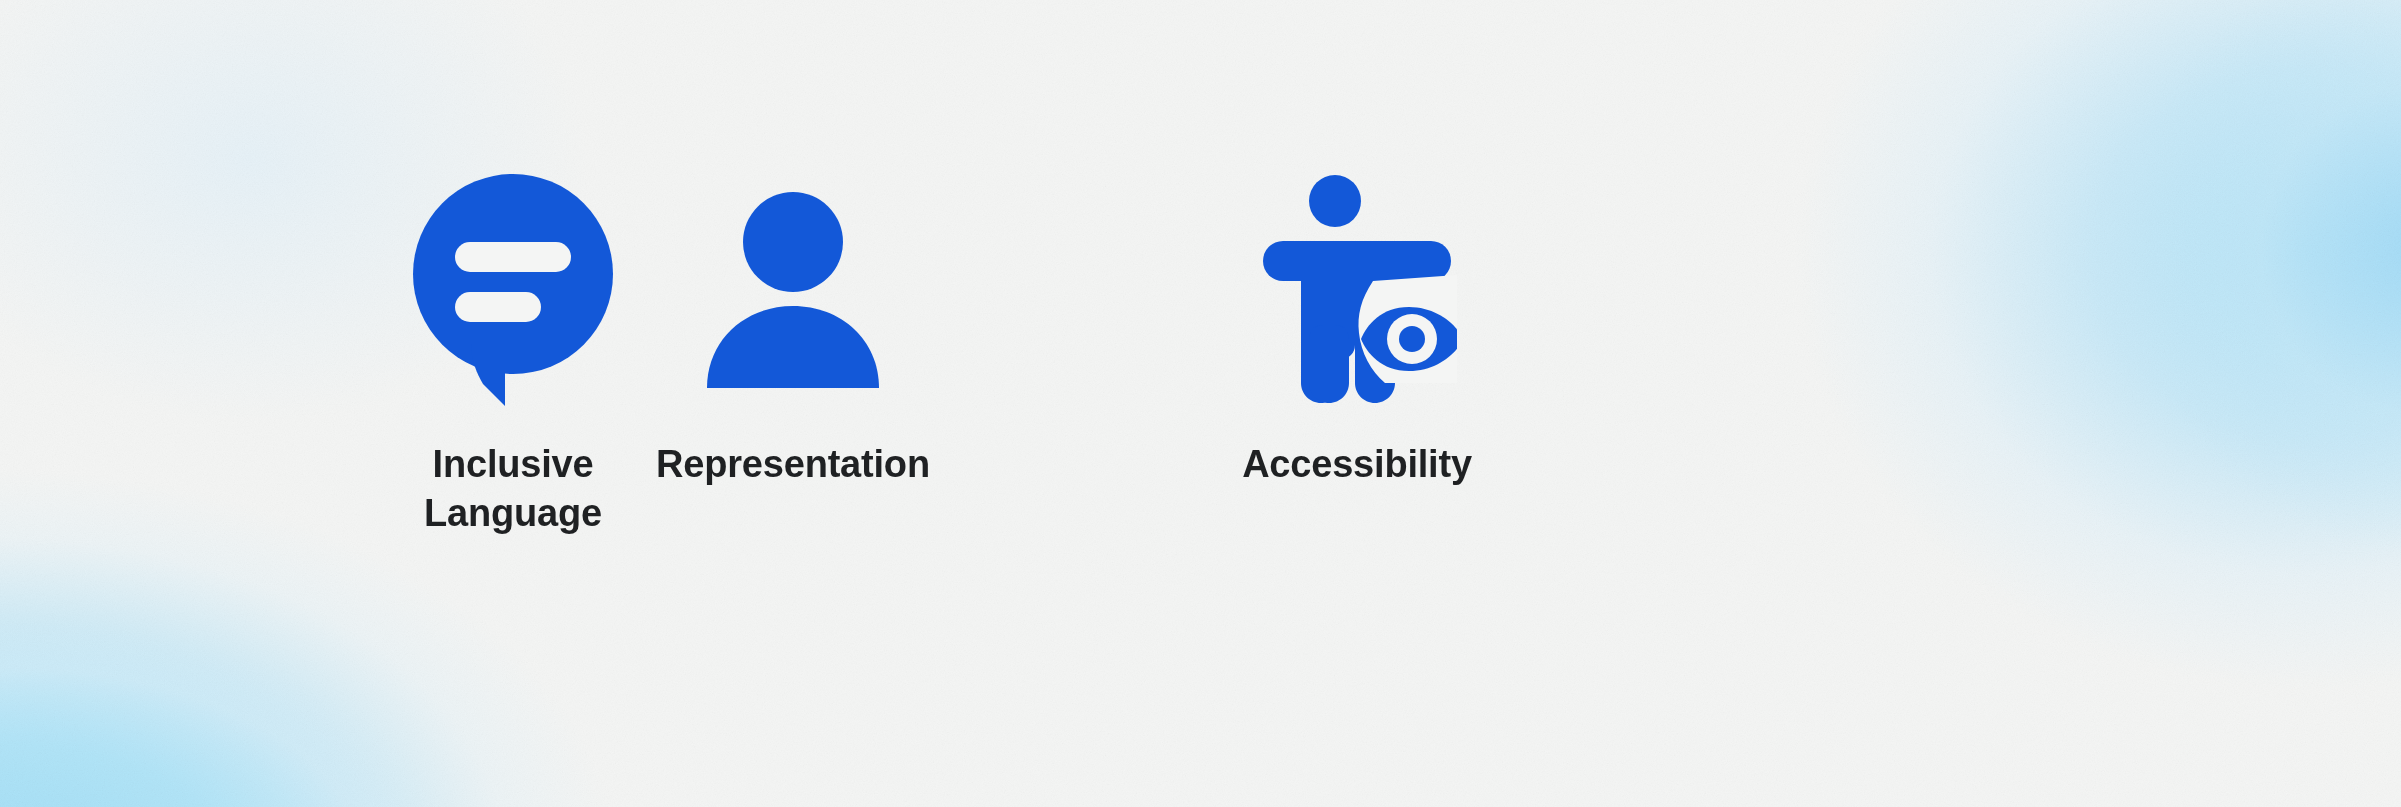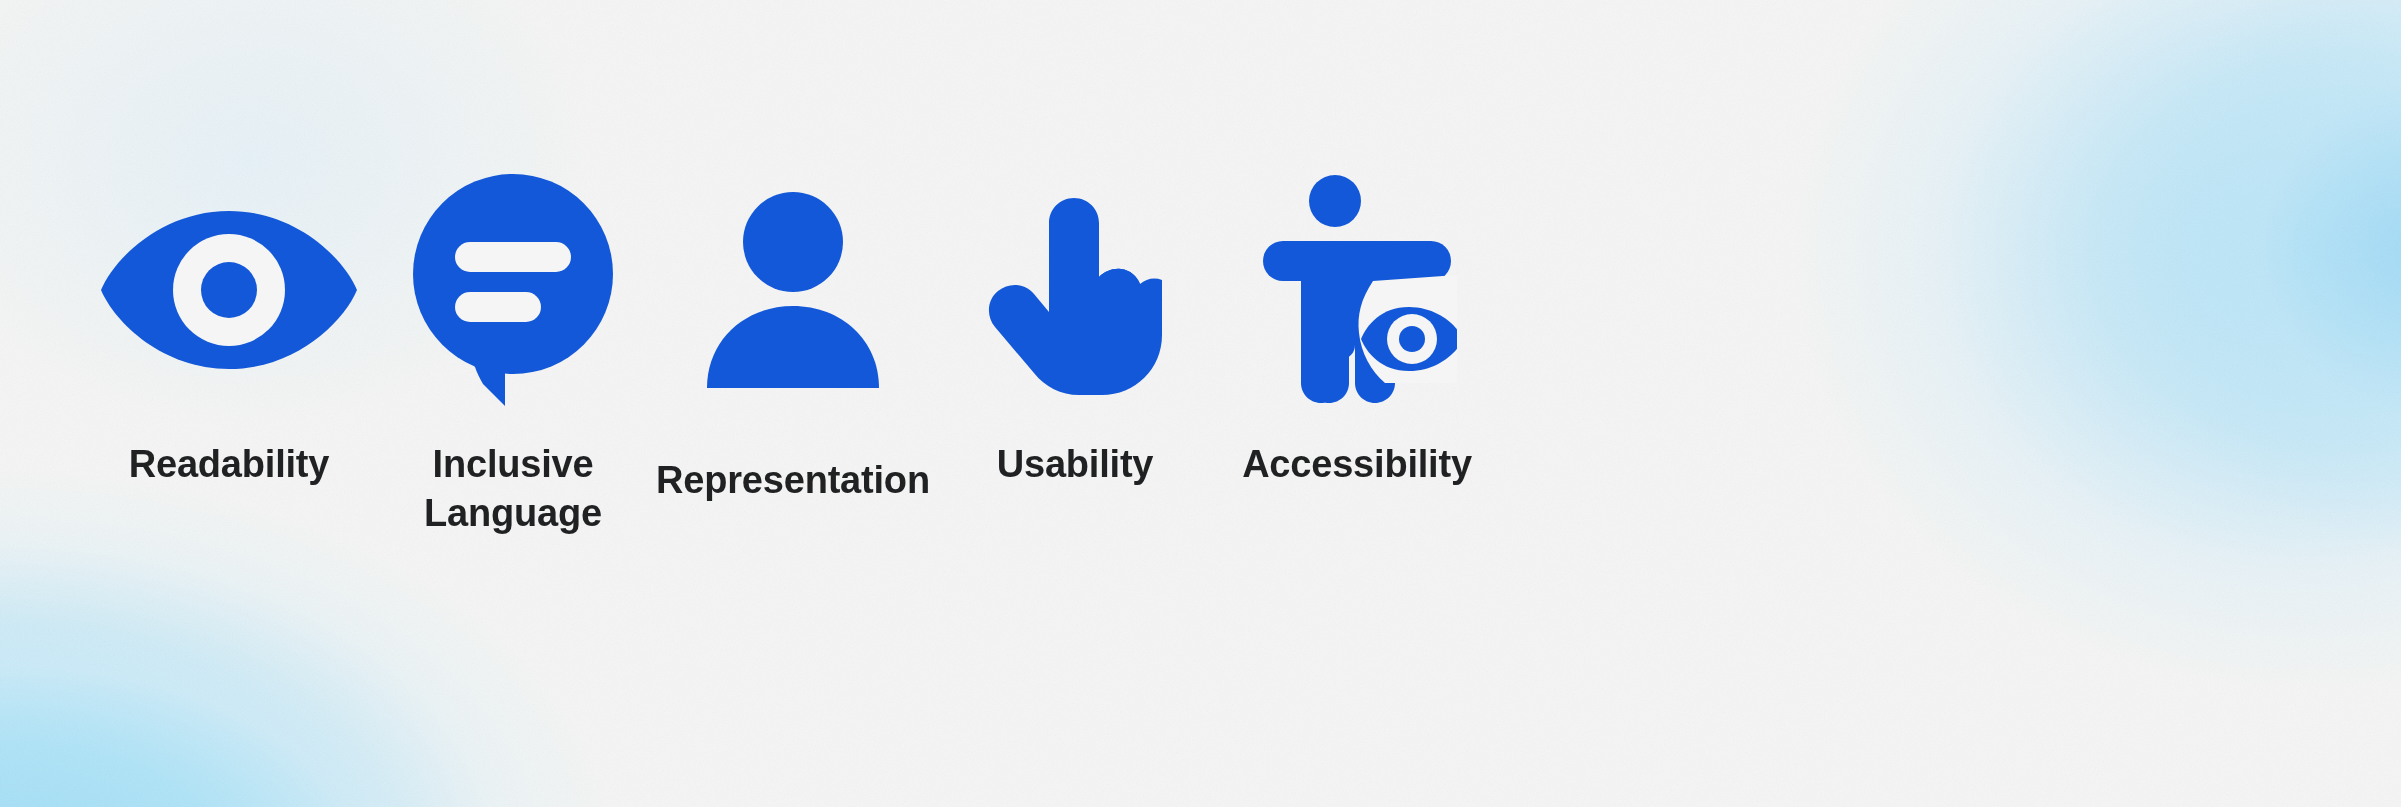--- a/index.html
+++ b/index.html
@@ -83,21 +83,21 @@
     font-size:38px;
     font-weight:700;
     color:#1f2123;
     letter-spacing:-0.2px;
     text-align:center;
     line-height:1.28;
     white-space:pre-line;
   }
   #cell-readability   { left:64px;   }
   #cell-inclusive     { left:348px;  }
-  #cell-representation{ left:628px;gap:16px;  }
+  #cell-representation{ left:628px;  }
   #cell-usability     { left:910px;  }
   #cell-accessibility { left:1192px;justify-content:center; }
 </style>
 </head>
 <body>
 
 <div id="stage">
 
   <div class="wash" id="wash-top-left-cool"></div>
   <div class="wash" id="wash-top-right"></div>
@@ -111,30 +111,20 @@
       <feColorMatrix type="saturate" values="0"></feColorMatrix>
       <feComponentTransfer>
           <feFuncA type="linear" slope="0.55"></feFuncA>
         </feComponentTransfer>
     </filter>
     <rect width="100%" height="100%" filter="url(#noiseFilter)" opacity="0.45"></rect>
   </svg>
 
   <div id="row">
 
-    <div class="cell" id="cell-readability">
-      <div class="icon-wrap">
-        <svg width="260" height="170" viewBox="0 0 260 170">
-          <path d="M130 6 C 196 6 244 52 258 85 C 244 118 196 164 130 164 C 64 164 16 118 2 85 C 16 52 64 6 130 6 Z" fill="#1358d8"></path>
-          <circle cx="130" cy="85" r="56" fill="#f4f5f4"></circle>
-          <circle cx="130" cy="85" r="28" fill="#1358d8"></circle>
-        </svg>
-      </div>
-      <div class="label">Readability</div>
-    </div>
 
     <div class="cell" id="cell-inclusive">
       <div class="icon-wrap">
         <svg width="200" height="232" viewBox="0 0 200 232">
           <circle cx="100" cy="100" r="100" fill="#1358d8"></circle>
           <path d="M58 170 L 92 170 L 92 232 L 70 210 C 64 200 58 186 58 170 Z" fill="#1358d8"></path>
           <rect x="42" y="68" width="116" height="30" rx="15" fill="#f4f5f4"></rect>
           <rect x="42" y="118" width="86" height="30" rx="15" fill="#f4f5f4"></rect>
         </svg>
       </div>
@@ -145,44 +135,20 @@
     <div class="cell" id="cell-representation">
       <div class="icon-wrap">
         <svg width="180" height="196" viewBox="0 0 180 196">
           <circle cx="90" cy="50" r="50" fill="#1358d8"></circle>
           <path d="M4 196 C 4 148 42 114 90 114 C 138 114 176 148 176 196 Z" fill="#1358d8"></path>
         </svg>
       </div>
       <div class="label">Representation</div>
     </div>
 
-    <div class="cell" id="cell-usability">
-      <div class="icon-wrap">
-        <svg width="176" height="210" viewBox="0 0 176 210">
-          <path d="M62 38
-                   C 62 24 73 13 87 13
-                   C 101 13 112 24 112 38
-                   L 112 92
-                   C 118 86 126 83 134 84
-                   C 143 85 150 91 153 99
-                   C 159 94 167 92 175 95
-                   L 175 150
-                   C 175 184 148 210 115 210
-                   L 92 210
-                   C 74 210 58 202 47 188
-                   L 8 142
-                   C -1 131 0 115 11 106
-                   C 22 97 38 98 47 109
-                   L 62 127
-                   Z" fill="#1358d8"></path>
-          <path d="M112 92 C 118 86 126 83 134 84 C 143 85 150 91 153 99 L 153 120 L 112 120 Z" fill="#1358d8"></path>
-        </svg>
-      </div>
-      <div class="label">Usability</div>
-    </div>
 
     <div class="cell" id="cell-accessibility">
       <div class="icon-wrap">
         <svg width="200" height="230" viewBox="0 0 200 230">
 
           <circle cx="78" cy="26" r="26" fill="#1358d8"></circle>
 
           <rect x="6" y="66" width="188" height="40" rx="20" fill="#1358d8"></rect>
 
           <path d="M58 96

